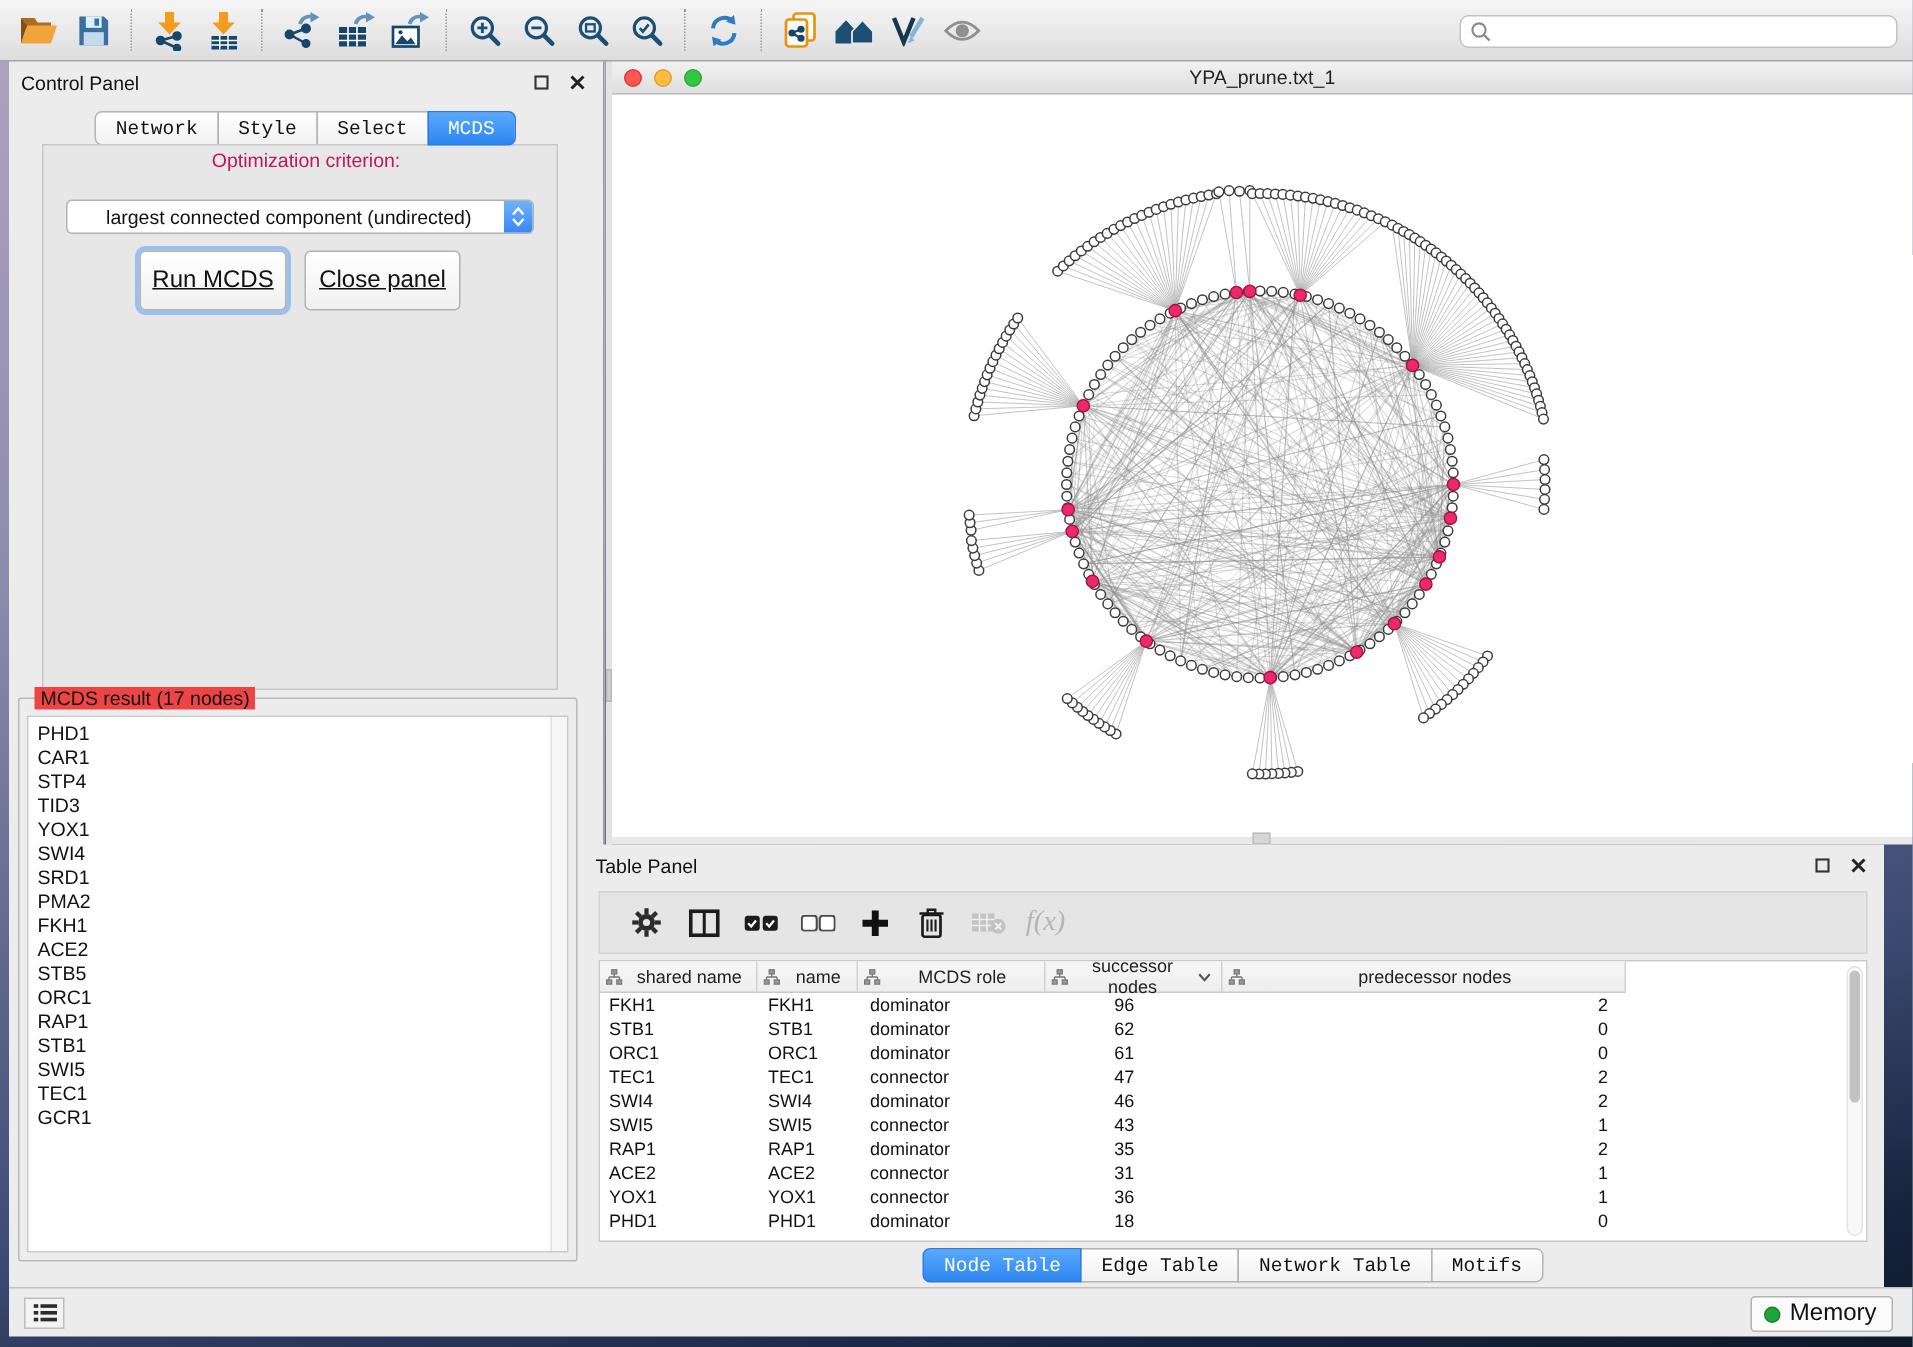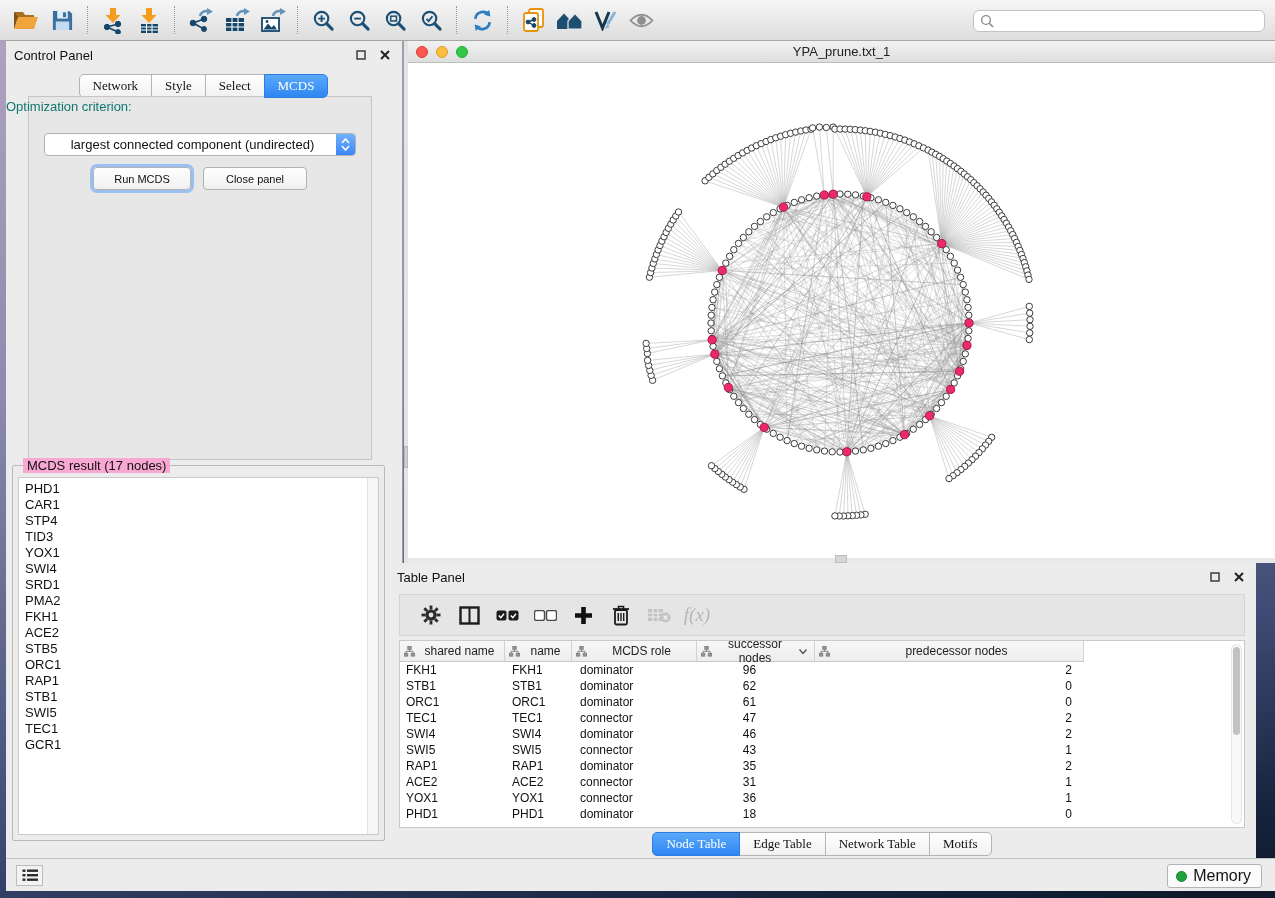--- a/index.html
+++ b/index.html
@@ -20,42 +20,42 @@
 
   
   #control-panel { position:absolute; left:6px; top:41px; width:397px; height:817px;
     background:#ececec; border-right:1px solid #9d9d9d; }
   .panel-hdr { height:28px; display:flex; align-items:center; padding:0 8px; font-size:13px; color:#111; }
   .panel-hdr .sp { flex:1; }
   .winbtn { width:18px; height:18px; display:flex; align-items:center; justify-content:center; margin-left:6px; }
   .seg { display:inline-flex; }
   .seg .sbtn { border:1px solid #b4b4b4; background:linear-gradient(#ffffff,#f1f1f1);
     font-size:13px; color:#111; padding:3px 13px; margin-left:-1px; position:relative;
-    font-family:Liberation Serif, serif; cursor:default; }
+    font-family:Liberation Mono, monospace; cursor:default; }
   .seg .sbtn:first-child { border-radius:5px 0 0 5px; }
   .seg .sbtn:last-child { border-radius:0 5px 5px 0; }
   .seg .sbtn.active { background:linear-gradient(#5aa9fa,#2e86f2); border-color:#2d7de0; color:#fff; z-index:2; }
   #cp-tabs { position:absolute; left:0; top:33px; width:100%; text-align:center; }
   #cp-content { position:absolute; left:22px; top:55px; width:344px; height:364px;
     background:#e7e7e7; border:1px solid #c6c6c6; }
-  #opt-label { position:absolute; left:0; top:58px; width:100%; text-align:left; font-size:13px; color:#0f766e; }
+  #opt-label { position:absolute; left:0; top:58px; width:100%; text-align:center; font-size:13px; color:#be185d; }
   #opt-select { position:absolute; left:38px; top:92px; width:312px; height:23px; background:#fff;
     border:1px solid #b2b2b2; border-radius:4px; display:flex; align-items:center; }
   #opt-select .val { flex:1; text-align:center; font-size:13px; color:#111; padding-left:4px; }
   #opt-select .step { width:19px; height:21px; border-radius:0 3px 3px 0;
     background:linear-gradient(#72b2fb,#3a86f6); display:flex; flex-direction:column;
     align-items:center; justify-content:center; gap:1px; }
-  .btn { position:absolute; height:23px; background:linear-gradient(#ffffff,#f0f0f0);
-    border:1px solid #b2b2b2; border-radius:4px; font-size:11px; color:#111;
-    font-family:inherit; }
+  .btn { position:absolute; height:40px; background:linear-gradient(#ffffff,#f0f0f0);
+    border:1px solid #b2b2b2; border-radius:4px; font-size:16px; color:#111;
+    font-family:inherit;text-decoration:underline; }
   #btn-run { left:87px; top:126px; width:98px; box-shadow:0 0 0 3px rgba(90,160,250,.55); }
   #btn-close { left:197px; top:126px; width:104px; }
   #mcds-fieldset { position:absolute; left:6px; top:424px; width:373px; height:376px;
     border:1px solid #b9b9b9; border-radius:2px; }
-  #mcds-legend { position:absolute; left:10px; top:-8px; background:#f9a8d4; padding:0 4px;
+  #mcds-legend { position:absolute; left:10px; top:-8px; background:#ef4444; padding:0 4px;
     font-size:13px; color:#111; }
   #mcds-listbox { position:absolute; left:5px; top:11px; right:5px; bottom:5px; background:#fff;
     border:1px solid #c9c9c9; overflow:hidden; }
   #mcds-list { position:absolute; left:6px; top:3px; right:14px; }
   .mcds-item { font-size:13px; line-height:16px; color:#111; }
   #mcds-scroll { position:absolute; right:0; top:0; bottom:0; width:11px; background:#f6f6f6; border-left:1px solid #e2e2e2; }
 
   
   #vsplit { position:absolute; left:404px; top:41px; width:4px; height:817px; background:#e3e3e3; }
   #vsplit .grab { position:absolute; left:0; top:405px; width:4px; height:22px; background:#d0d0d0; border:1px solid #b9b9b9; }

